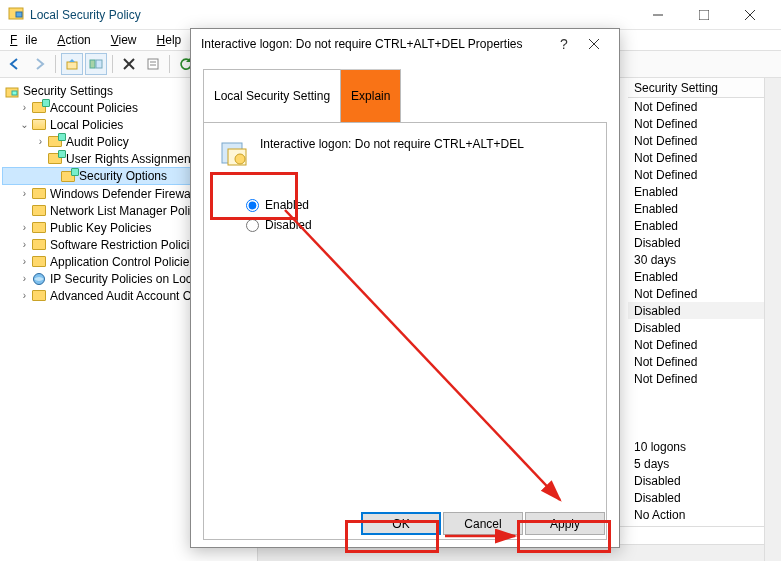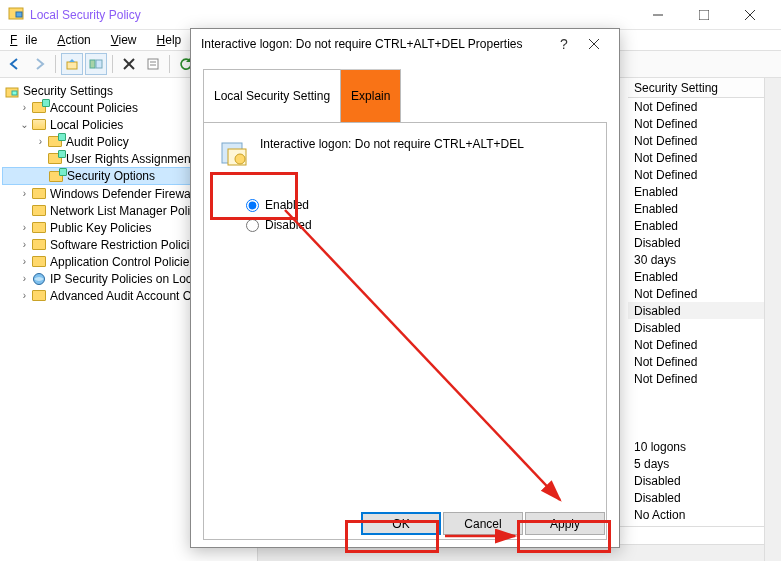--- a/index.html
+++ b/index.html
@@ -1,19 +1,19 @@
 <!DOCTYPE html>
 <html><head>
 <meta charset="utf-8">
 <style>
   * { box-sizing: border-box; font-family: "Segoe UI", Tahoma, sans-serif; }
   body { margin:0; width:781px; height:561px; background:#fff; overflow:hidden; font-size:12px; color:#000; position:relative; }
   .titlebar { height:30px; display:flex; align-items:center; padding:0 8px; border-bottom:1px solid #e5e5e5; }
   .titlebar .icon { margin-right:6px; }
-  .titlebar .title { flex:1; color:#8b5cf6; }
+  .titlebar .title { flex:1; color:#0c4a6e; }
   .winbtns { display:flex; }
   .winbtn { width:46px; height:30px; display:flex; align-items:center; justify-content:center; color:#555; }
   .menubar { height:20px; display:flex; align-items:center; padding:0 6px; gap:12px; }
   .menubar span { padding:2px 4px; }
   .menubar span u { text-decoration:underline; }
   .toolbar { height:28px; display:flex; align-items:center; padding:2px 4px; gap:2px; border-top:1px solid #e0e0e0; border-bottom:1px solid #e0e0e0; background:#fafafa; }
   .toolbtn { width:22px; height:22px; border:1px solid transparent; display:flex; align-items:center; justify-content:center; }
   .toolbtn.framed { border:1px solid #a8c8e4; background:#eaf3fb; }
   .toolsep { width:1px; height:18px; background:#ccc; margin:0 3px; }
   .main { position:relative; height:calc(561px - 30px - 20px - 28px); display:flex; }
@@ -182,21 +182,21 @@
           </span>
           <span>Audit Policy</span>
         </div>
         <div class="tree-row" style="padding-left: 32px;">
           <span class="tw"></span>
           <span class="ic">
             <div class="folder folder-sec" style="position: relative;"></div>
           </span>
           <span>User Rights Assignmen</span>
         </div>
-        <div class="tree-row selected" style="padding-left: 32px;">
+        <div class="tree-row selected" style="padding-left: 44px;">
           <span class="tw"></span>
           <span class="ic">
             <div class="folder folder-sec" style="position: relative;"></div>
           </span>
           <span>Security Options</span>
         </div>
         <div class="tree-row" style="padding-left: 16px;">
           <span class="tw">›</span>
           <span class="ic">
             <div class="folder" style="position: relative;"></div>

